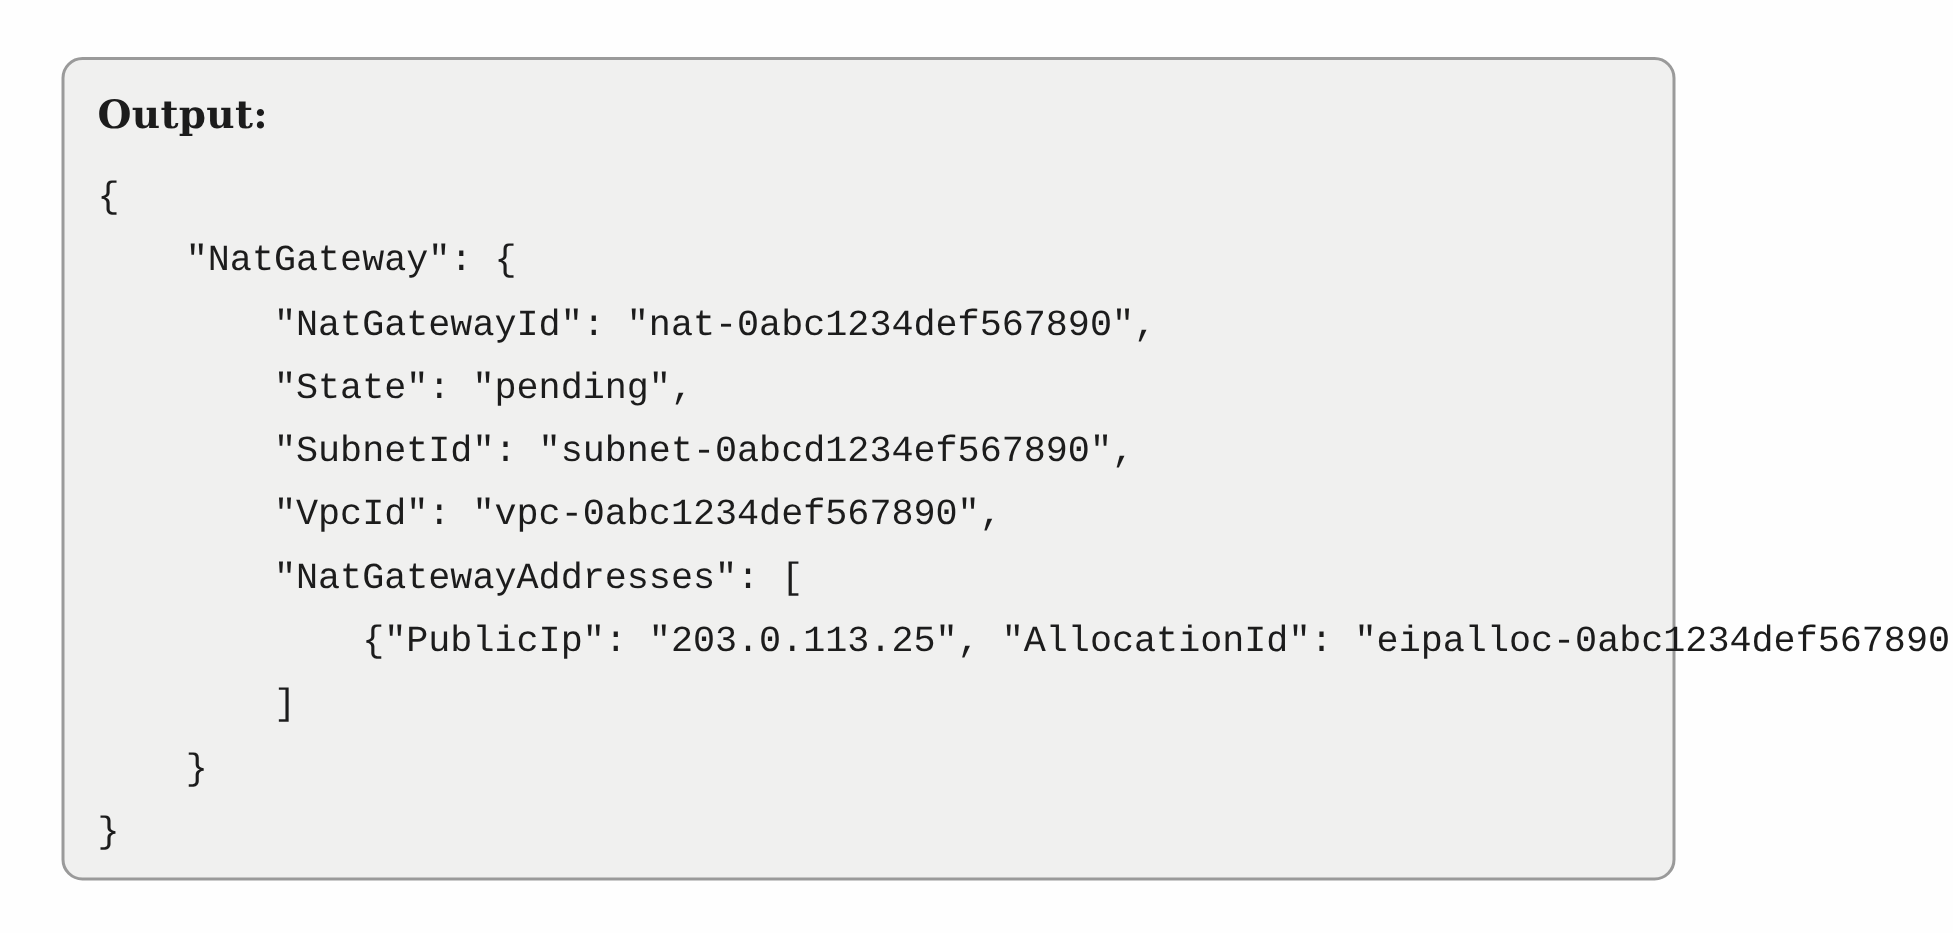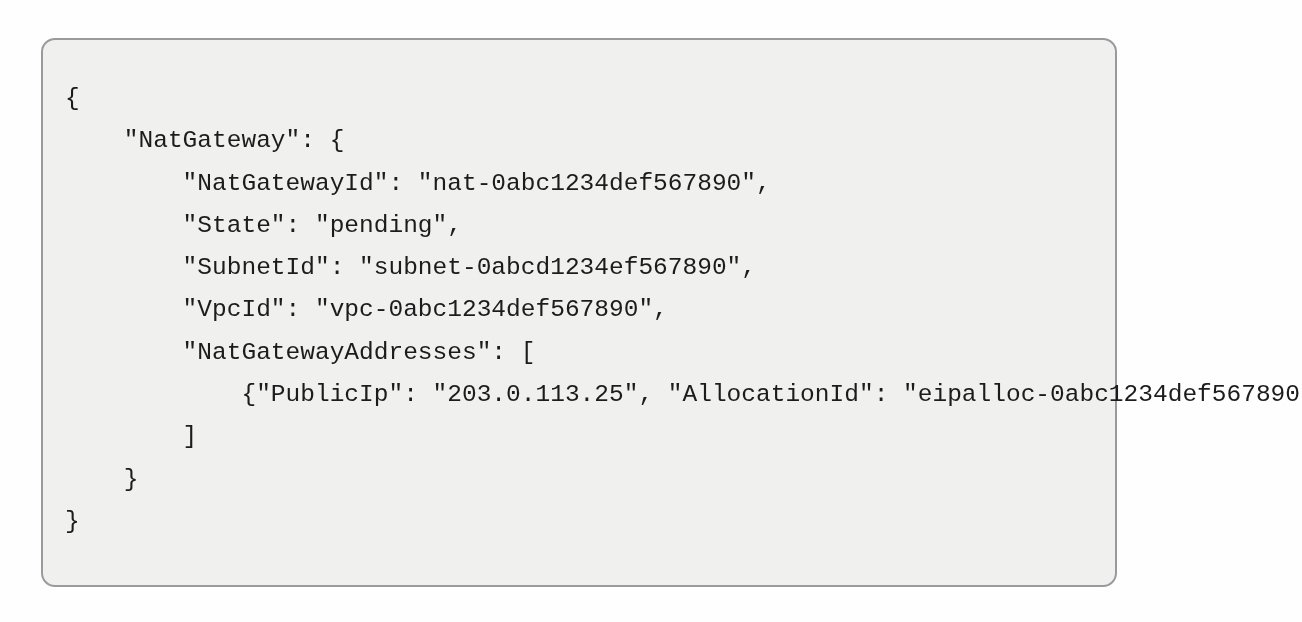--- a/index.html
+++ b/index.html
@@ -50,20 +50,21 @@
     color: var(--text-color);
     white-space: pre;
     overflow: visible;
   }
 </style>
 </head>
 <body>
 
 <div class="page">
   <div class="output-box">
+    <div class="output-label">Output:</div>
     <pre class="code">{
     "NatGateway": {
         "NatGatewayId": "nat-0abc1234def567890",
         "State": "pending",
         "SubnetId": "subnet-0abcd1234ef567890",
         "VpcId": "vpc-0abc1234def567890",
         "NatGatewayAddresses": [
             {"PublicIp": "203.0.113.25", "AllocationId": "eipalloc-0abc1234def567890"}
         ]
     }

